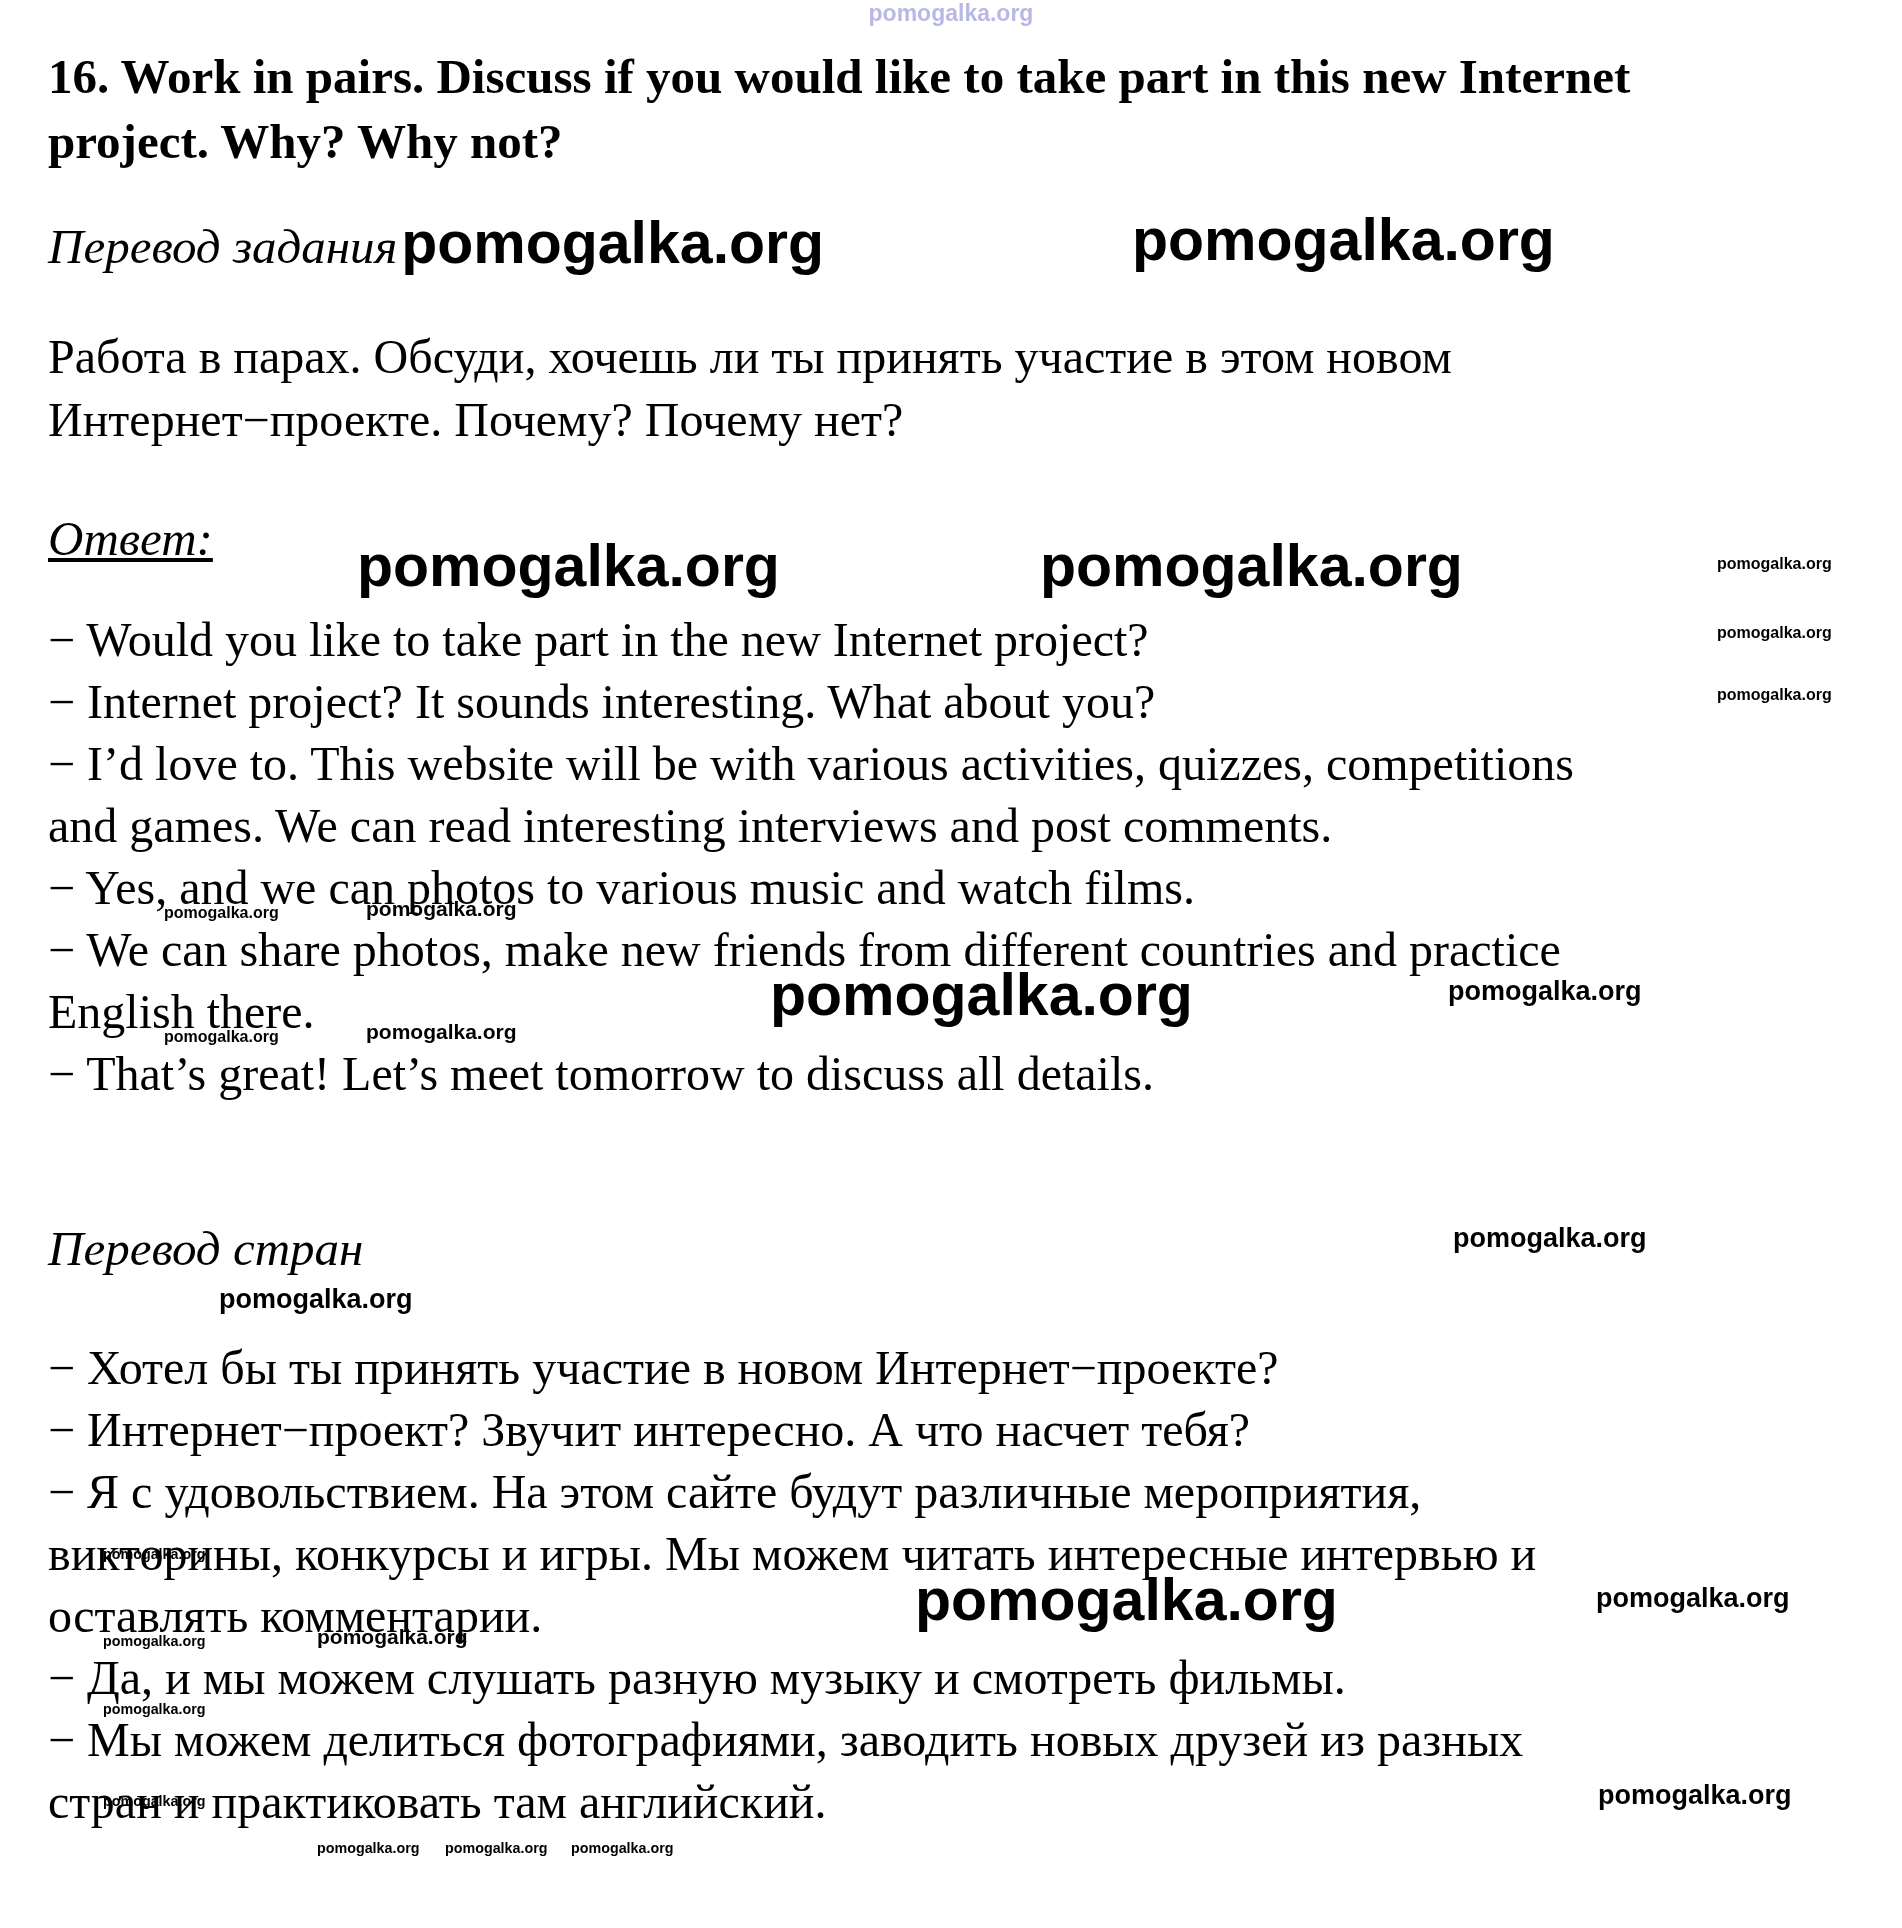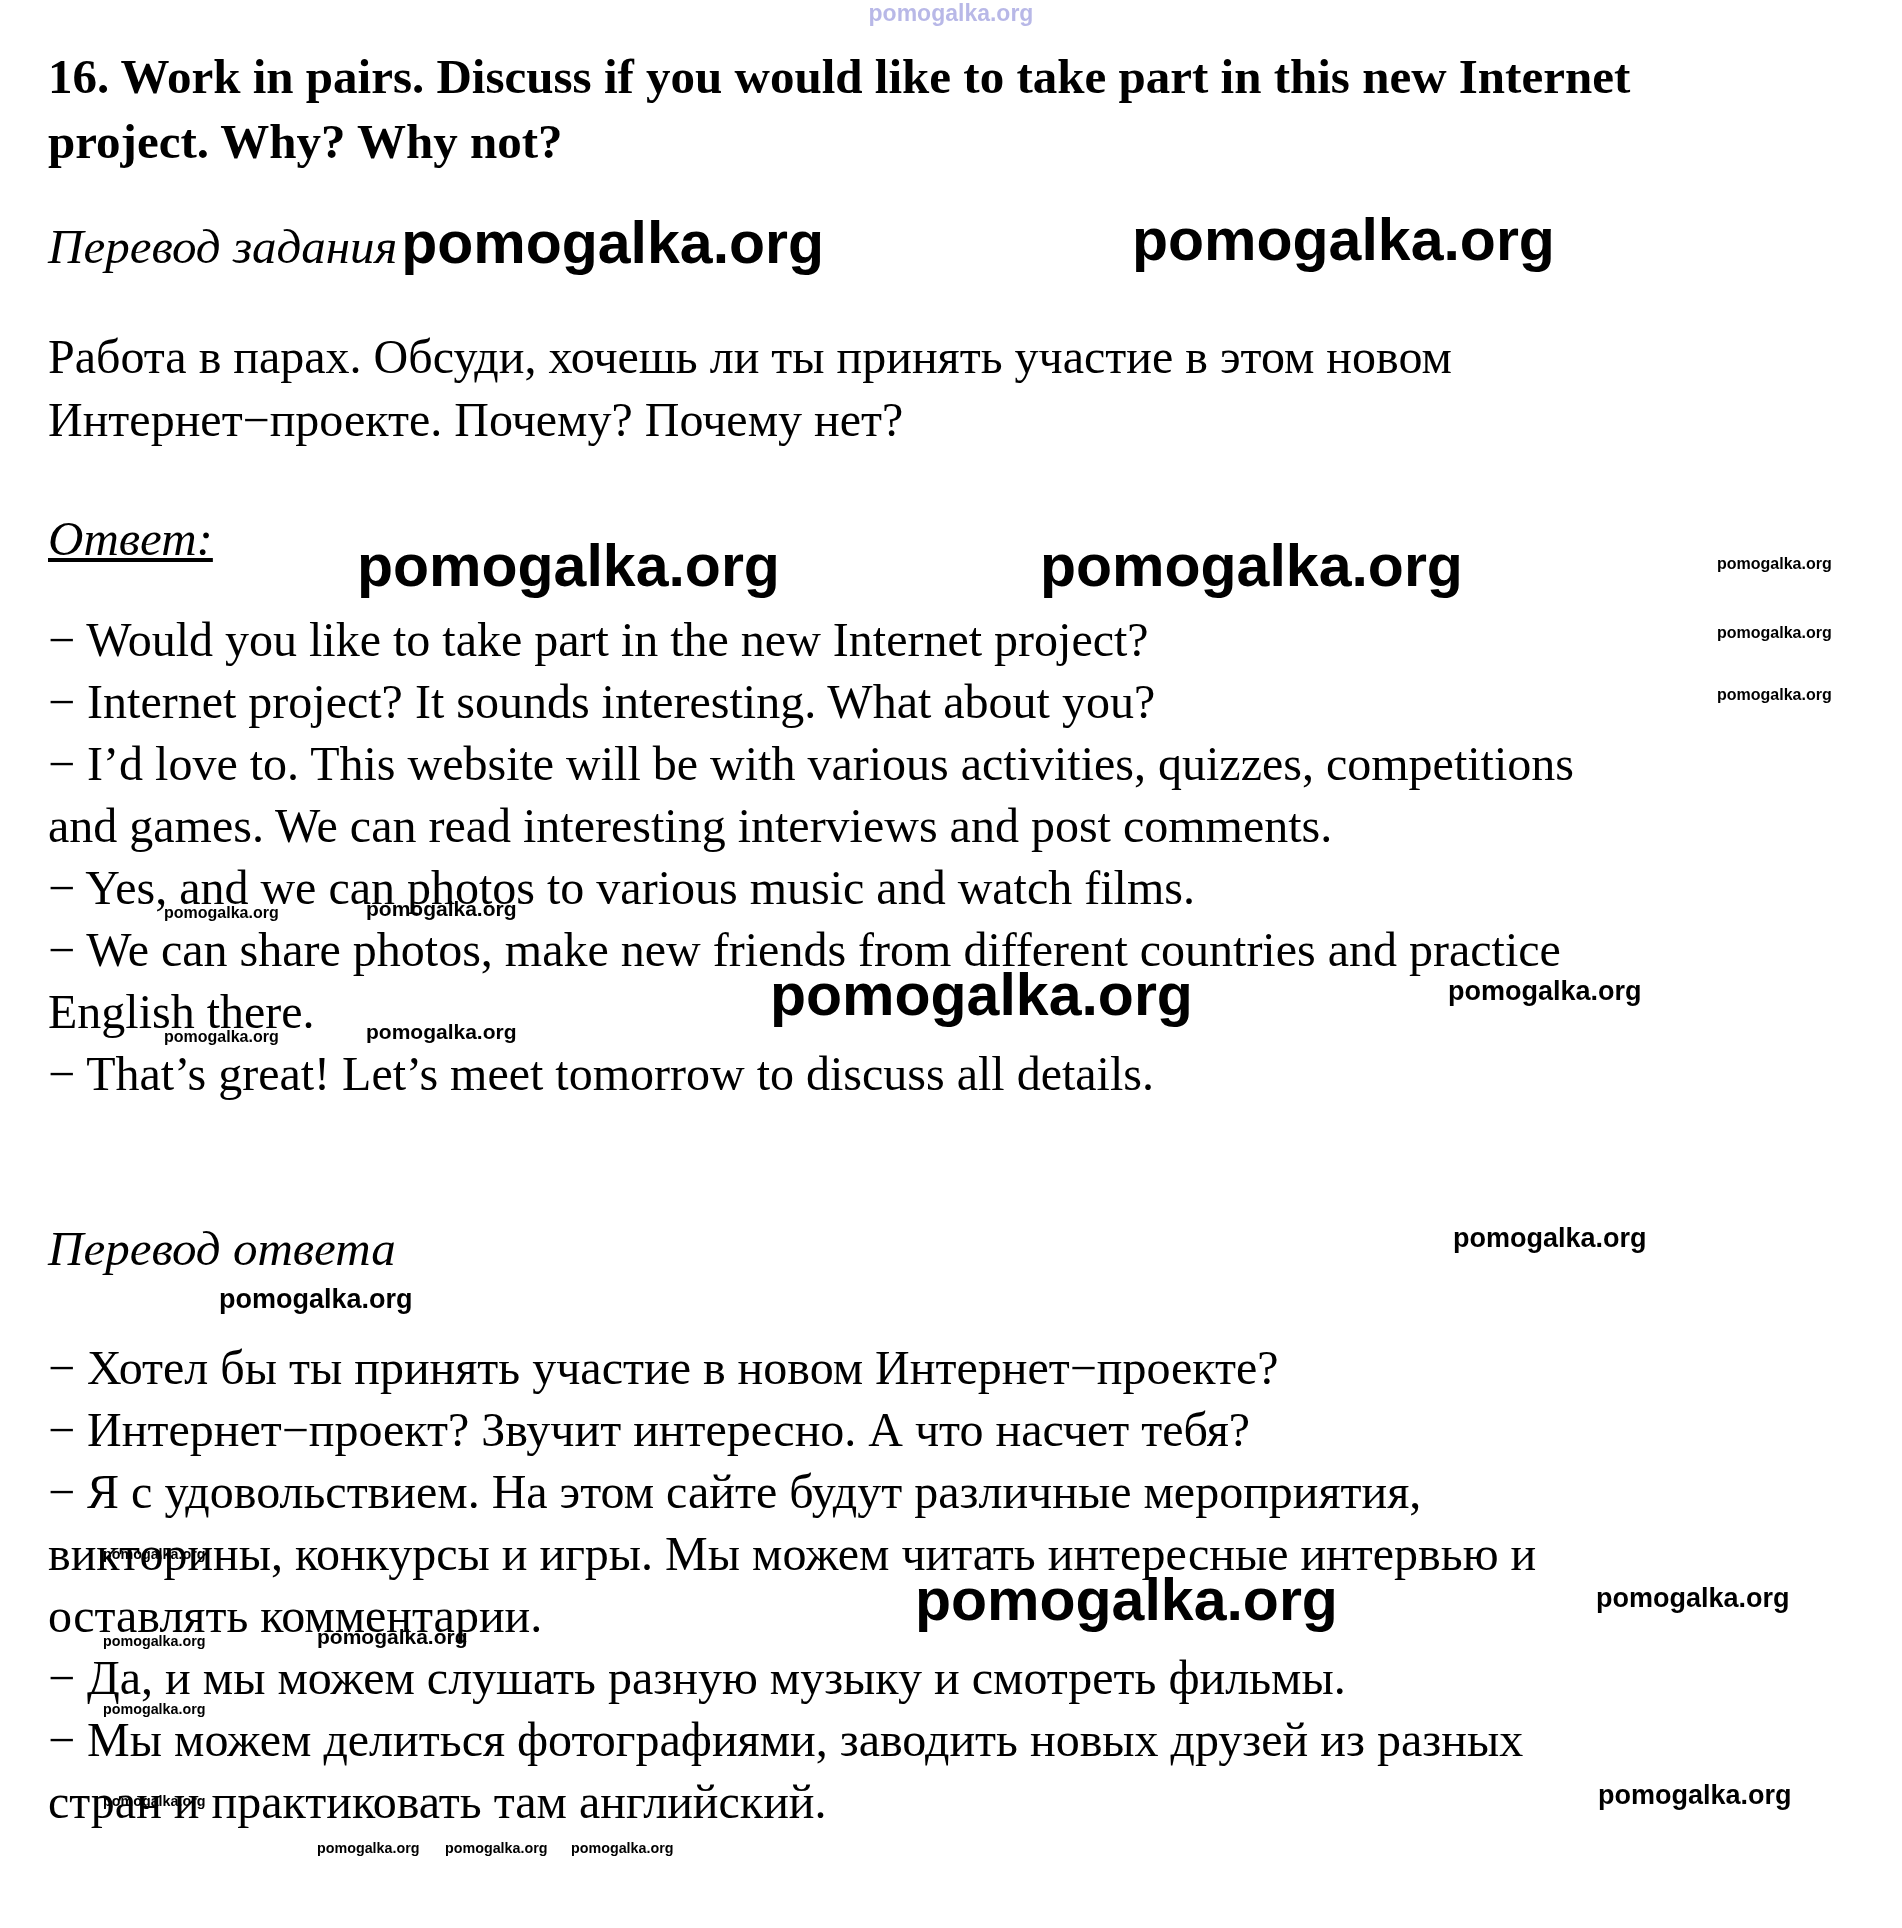--- a/index.html
+++ b/index.html
@@ -114,21 +114,21 @@
   </div>
 
   <div class="wm wm-xs" style="left:164px; top:905px;">pomogalka.org</div>
   <div class="wm wm-sm" style="left:366px; top:898px;">pomogalka.org</div>
   <div class="wm wm-large" style="left:770px; top:966px;">pomogalka.org</div>
   <div class="wm wm-med" style="left:1448px; top:978px;">pomogalka.org</div>
   <div class="wm wm-xs" style="left:164px; top:1029px;">pomogalka.org</div>
   <div class="wm wm-sm" style="left:366px; top:1021px;">pomogalka.org</div>
 
   <div class="heading-row" style="top:1219px;">
-    <span class="heading-italic">Перевод ответа</span>
+    <span class="heading-italic">Перевод стран</span>
   </div>
   <div class="wm wm-med" style="left:1453px; top:1225px;">pomogalka.org</div>
   <div class="wm wm-med" style="left:219px; top:1286px;">pomogalka.org</div>
 
   <div class="dialogue" style="top:1337px;">
     <div>− Хотел бы ты принять участие в новом Интернет−проекте?</div>
     <div>− Интернет−проект? Звучит интересно. А что насчет тебя?</div>
     <div>− Я с удовольствием. На этом сайте будут различные мероприятия,</div>
     <div>викторины, конкурсы и игры. Мы можем читать интересные интервью и</div>
     <div>оставлять комментарии.</div>

